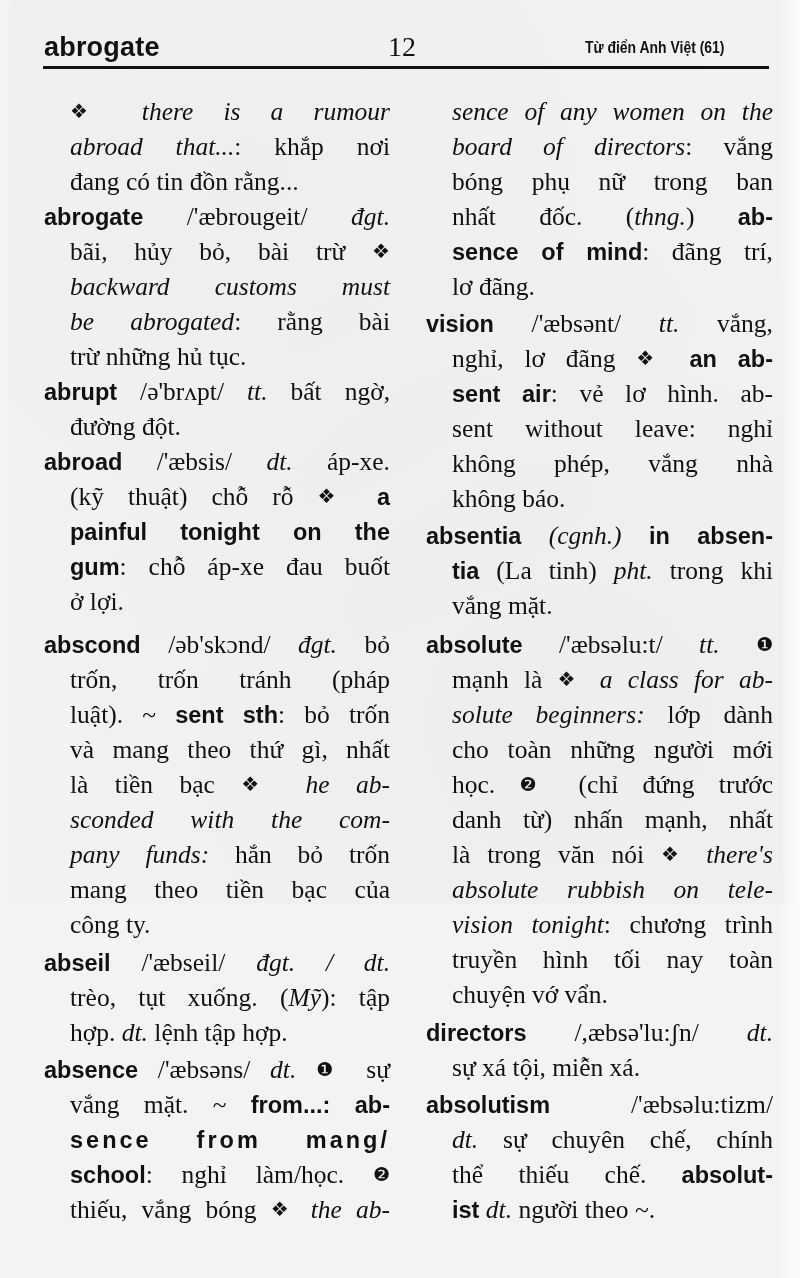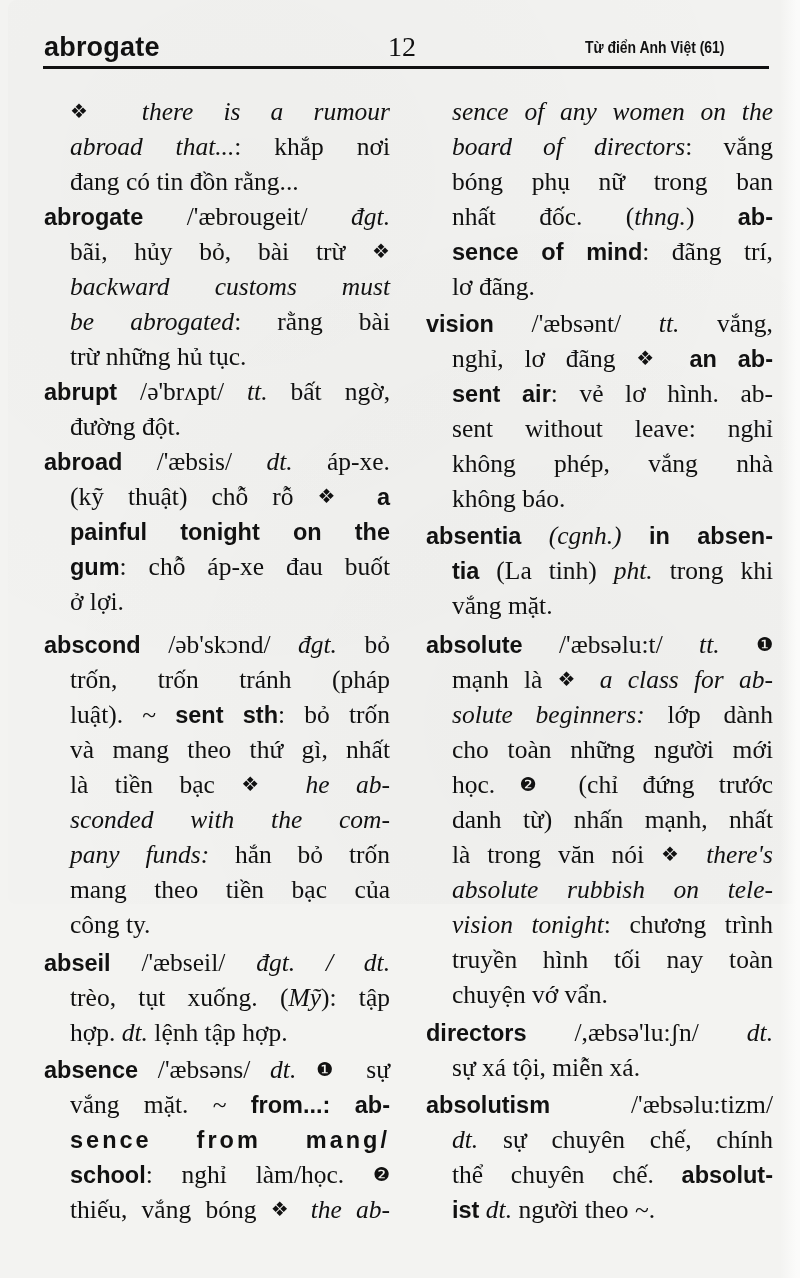--- a/index.html
+++ b/index.html
@@ -139,18 +139,18 @@
     <div class="line ind" style="top:872px"><span class="i">absolute rubbish on tele-</span></div>
     <div class="line ind" style="top:907px"><span class="i">vision tonight</span><span>: chương trình</span></div>
     <div class="line ind" style="top:942px"><span>truyền hình tối nay toàn</span></div>
     <div class="line ind last" style="top:977px"><span>chuyện vớ vẩn.</span></div>
 
     <div class="line" style="top:1015px"><span class="hw">directors</span> <span>/,æbsə'lu:ʃn/</span> <span class="i">dt.</span></div>
     <div class="line ind last" style="top:1050px"><span>sự xá tội, miễn xá.</span></div>
 
     <div class="line" style="top:1087px"><span class="hw">absolutism</span> <span>/'æbsəlu:tizm/</span></div>
     <div class="line ind" style="top:1122px"><span class="i">dt.</span> <span>sự chuyên chế, chính</span></div>
-    <div class="line ind" style="top:1157px"><span>thể chuyên chế.</span> <span class="b">absolut-</span></div>
+    <div class="line ind" style="top:1157px"><span>thể thiếu chế.</span> <span class="b">absolut-</span></div>
     <div class="line ind last" style="top:1192px"><span class="b">ist</span> <span class="i">dt.</span> <span>người theo ~.</span></div>
   </div>
 
   <div class="right-edge"></div>
 </div>
 
 </body></html>

